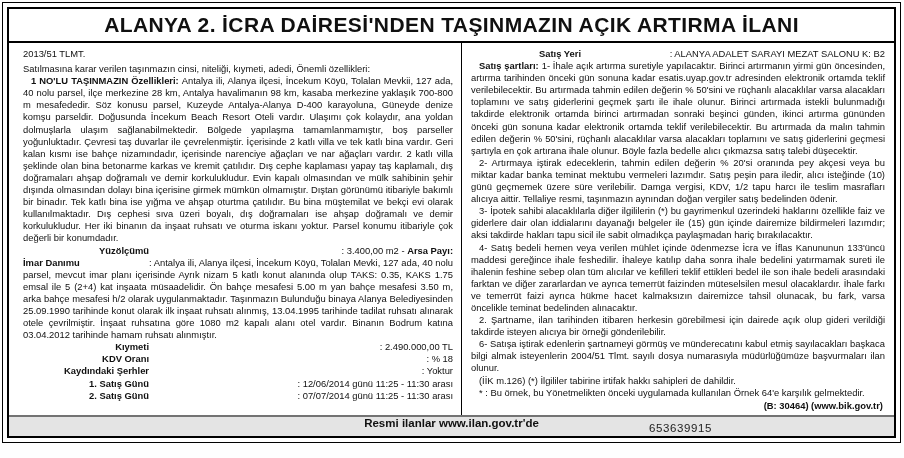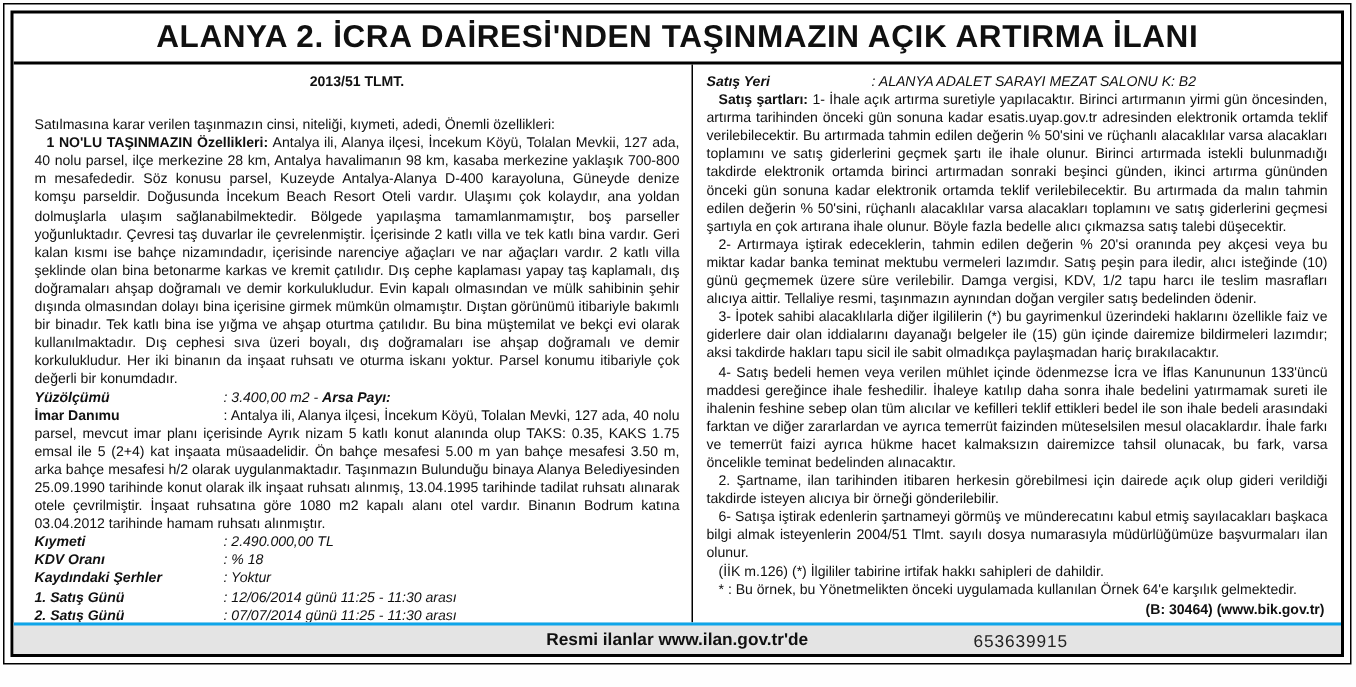--- a/index.html
+++ b/index.html
@@ -11,30 +11,30 @@
   .frame{position:absolute;left:2px;top:2px;width:899px;height:441px;border:1.5px solid #000;box-sizing:border-box;background:#fff;}
   .frame-inner{position:absolute;left:4px;top:4px;right:4px;bottom:4px;border:2.5px solid #000;display:flex;flex-direction:column;overflow:hidden;background:#fff;}
   .title-row{flex:0 0 auto;display:flex;align-items:center;justify-content:center;padding:4px 0 4px;border-bottom:2px solid #000;}
   .title{font-weight:bold;font-size:21px;letter-spacing:.4px;white-space:nowrap;}
   .cols{flex:1;display:flex;min-height:0;}
   .col{box-sizing:border-box;font-size:9.4px;line-height:12.1px;overflow:hidden;}
   .col-left{width:452px;padding:5px 8px 0 14px;}
   .col-right{flex:1;border-left:1.5px solid #000;padding:5px 9px 0 9px;}
   p{margin:0;text-align:justify;}
   .b{font-weight:bold;}
-  .case{font-weight:bold;margin-bottom:17px;text-align:center;}
+  .case{font-weight:normal;margin-bottom:3px;text-align:left;}
   .indent{text-indent:8px;}
   .plead{font-weight:bold;padding-right:3px;margin-top:41px;}
-  .kv{display:flex;text-align:left;font-style:italic;}
+  .kv{display:flex;text-align:right;}
   .kv .k{flex:0 0 126px;font-weight:bold;}
   .kv .v{flex:1;}
   .kv-r .k{flex:0 0 110px;}
   .lead-iblock{display:inline-block;width:126px;font-weight:bold;text-indent:0;}
   .ref-line{text-align:right;font-weight:bold;padding:1px 2px 0 0;}
-  .footer-bar{flex:0 0 19px;display:flex;align-items:center;justify-content:center;background:#e4e4e4;border-top:2px solid #0ea5e9;font-weight:bold;font-size:11.5px;}
+  .footer-bar{flex:0 0 19px;display:flex;justify-content:center;background:#e4e4e4;border-top:2px solid #737373;font-weight:bold;font-size:11.5px;}
   .serial{position:absolute;left:649px;top:422px;font-size:11.5px;letter-spacing:.6px;color:#222;}
 </style>
 </head>
 <body>
 
 <div class="sheet">
   <div class="frame">
     <div class="frame-inner">
 
       <div class="title-row">

